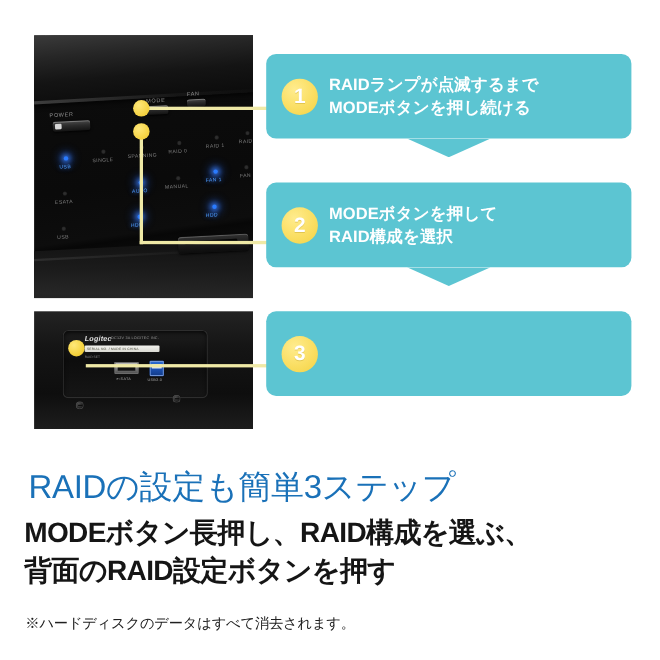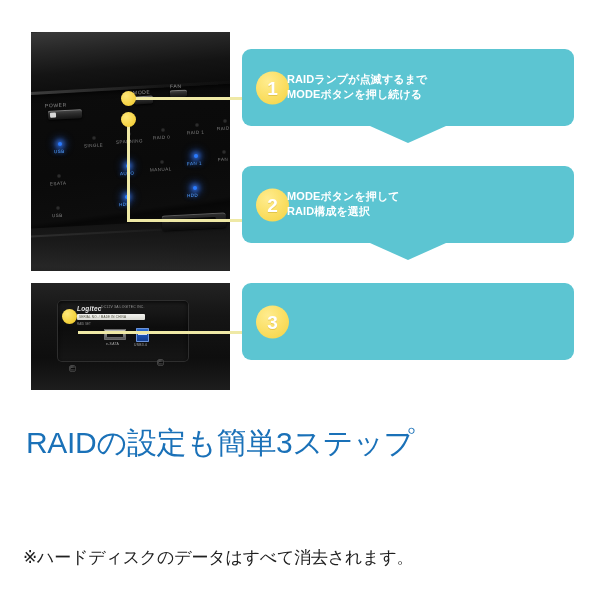--- a/index.html
+++ b/index.html
@@ -294,24 +294,24 @@
     align-items: center;
     justify-content: center;
     font-size: 19px;
     font-weight: bold;
     color: #ffffff;
     text-shadow: 0 1px 0 rgba(180,150,30,.35);
     line-height: 1;
   }
   .step-text {
     position: absolute;
-    left: 45px;
+    left: 57px;
     top: 50%;
     transform: translateY(-50%);
-    font-size: 11px;
+    font-size: 15px;
     font-weight: bold;
     line-height: 1.42;
     letter-spacing: .1px;
     color: #ffffff;
     white-space: pre-line;
   }
   .step-arrow {
     position: absolute;
     left: 370px;
     width: 76px;
@@ -338,25 +338,26 @@
     font-size: 25.5px;
     font-weight: bold;
     color: #151515;
     line-height: 1.34;
     letter-spacing: -.6px;
     white-space: pre-line;
   }
   #footnote {
     position: absolute;
     left: 23px;
-    top: 546px;
-    font-size: 17px;
+    top: 558px;
+    font-size: 13px;
     color: #202020;
     letter-spacing: -.2px;
     white-space: nowrap;
+    font-family: Liberation Mono, monospace;
   }
 </style>
 </head>
 <body>
 
 <div id="page">
 
   <div class="photo" id="photo-front">
     <div class="bezel-top"></div>
     <div class="bezel-bottom"></div>
@@ -451,15 +452,17 @@
     <div class="step-text">MODEボタンを押して
 RAID構成を選択</div>
   </div>
   <div class="step-arrow" style="top:243px;"></div>
 
   <div class="step-box" style="top:283px; height:77px;">
     <div class="step-badge">3</div>
   </div>
 
   <div id="headline">RAIDの設定も簡単3ステップ</div>
+  <div id="subline">MODEボタン長押し、RAID構成を選ぶ、
+背面のRAID設定ボタンを押す</div>
   <div id="footnote">※ハードディスクのデータはすべて消去されます。</div>
 
 </div>
 
 </body></html>

